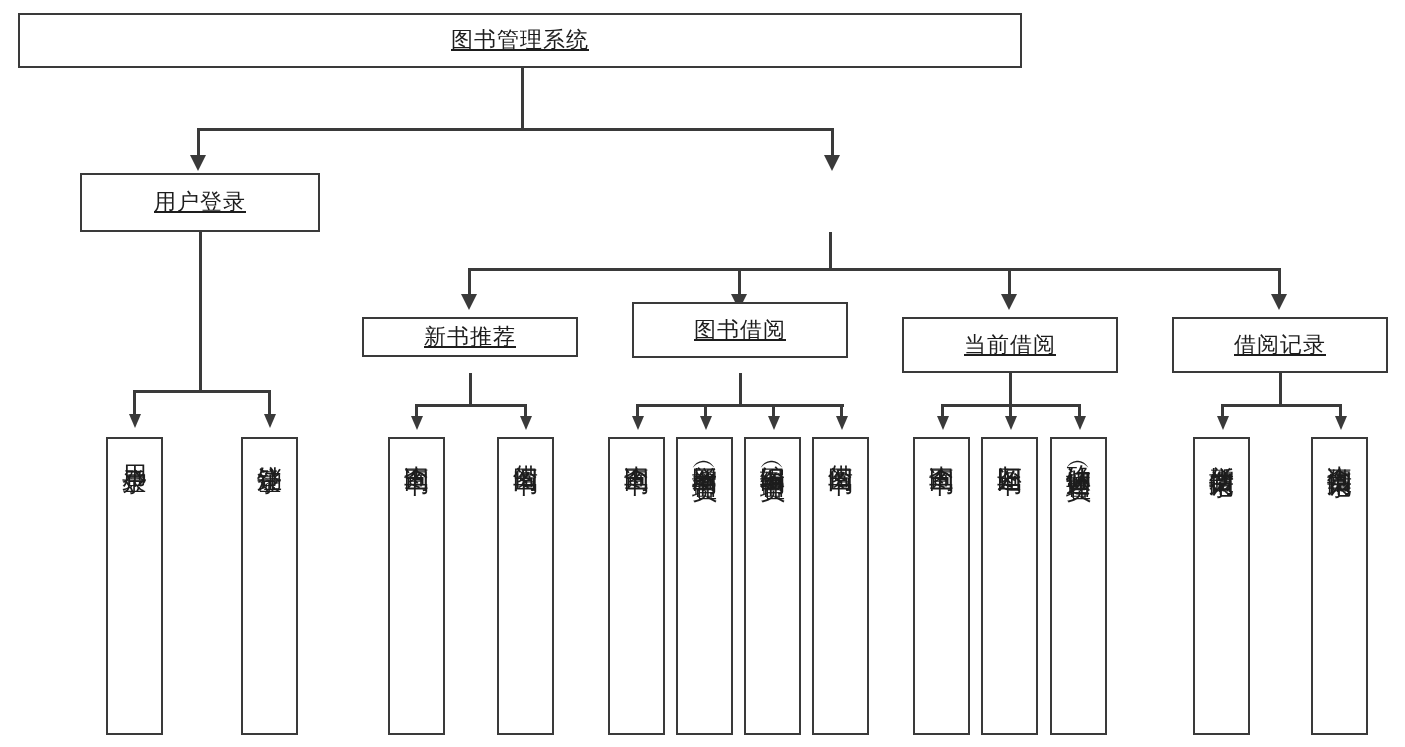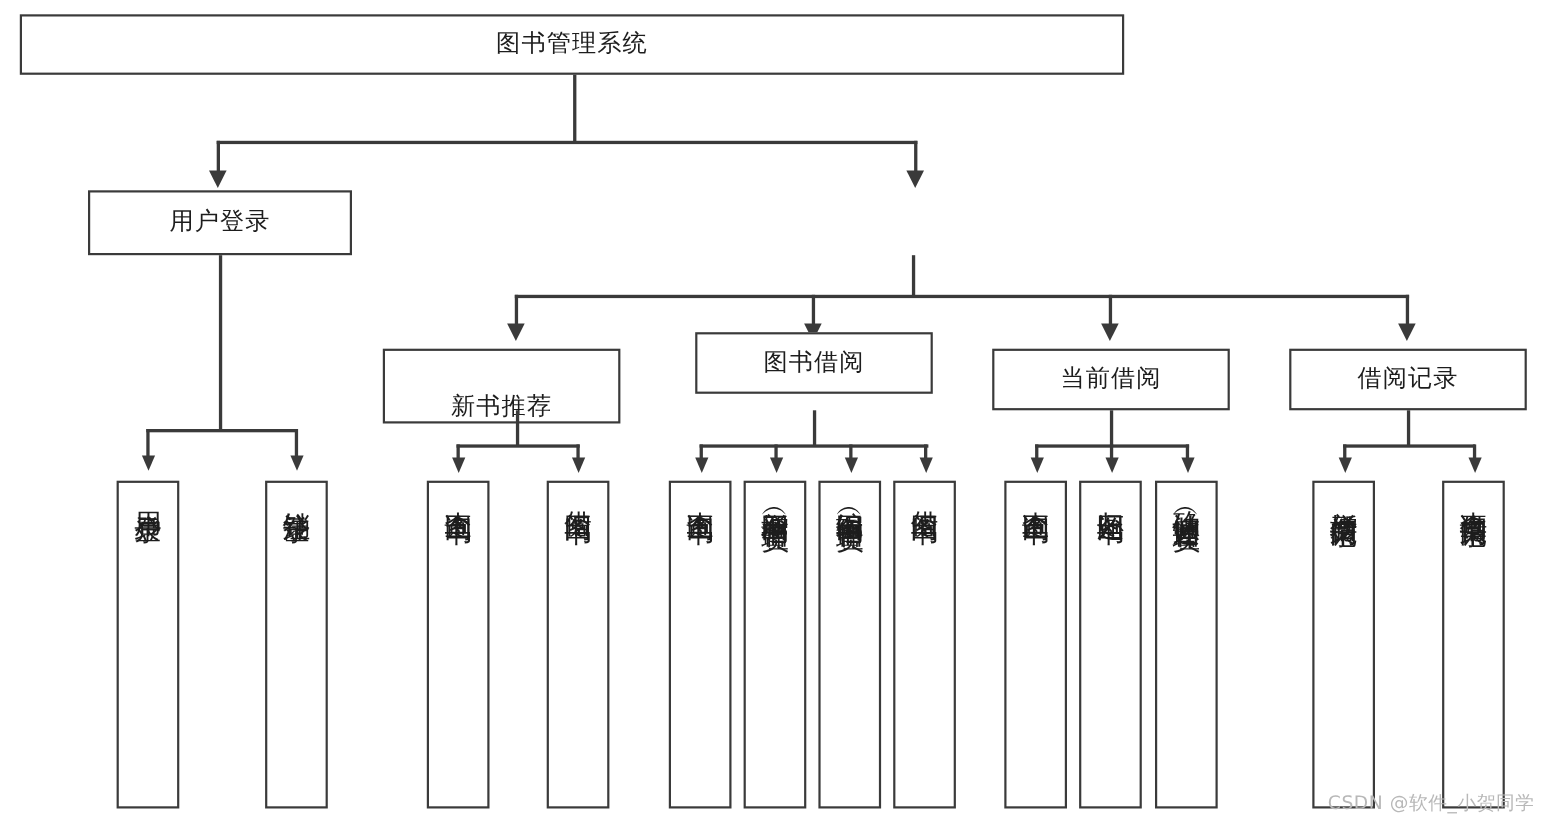--- a/index.html
+++ b/index.html
@@ -30,20 +30,21 @@
   .node-label {
     display: block;
     text-align: center;
     line-height: 1.12;
     white-space: pre-line;
   }
   .node.horizontal .node-label {
     writing-mode: horizontal-tb;
     font-size: 22px;
     letter-spacing: 1px;
+    text-decoration: underline;
   }
   .node.root .node-label {
     font-size: 22px;
   }
   .node.vertical {
     align-items: flex-start;
     justify-content: center;
     padding-top: 6px;
   }
   .node.vertical .node-label {
@@ -116,21 +117,21 @@
   <div class="edge h" style="left:468px; top:268px; width:813px; height:3px;"></div>
   <div class="edge v" style="left:468px; top:268px; width:3px; height:28px;"></div>
   <div class="arrow" style="left:461px; top:294px;"></div>
   <div class="edge v" style="left:738px; top:268px; width:3px; height:28px;"></div>
   <div class="arrow" style="left:731px; top:294px;"></div>
   <div class="edge v" style="left:1008px; top:268px; width:3px; height:28px;"></div>
   <div class="arrow" style="left:1001px; top:294px;"></div>
   <div class="edge v" style="left:1278px; top:268px; width:3px; height:28px;"></div>
   <div class="arrow" style="left:1271px; top:294px;"></div>
 
-  <div class="node horizontal" style="left:348px; top:317px; width:216px; height:68px;align-items:flex-end;">
+  <div class="node horizontal" style="left:362px; top:317px; width:216px; height:40px;">
     <span class="node-label">新书推荐</span>
   </div>
   <div class="node horizontal" style="left:632px; top:302px; width:216px; height:56px;">
     <span class="node-label">图书借阅</span>
   </div>
   <div class="node horizontal" style="left:902px; top:317px; width:216px; height:56px;">
     <span class="node-label">当前借阅</span>
   </div>
   <div class="node horizontal" style="left:1172px; top:317px; width:216px; height:56px;">
     <span class="node-label">借阅记录</span>
@@ -207,15 +208,14 @@
     <span class="node-label">确认归还（管理员）</span>
   </div>
 
   <div class="node vertical" style="left:1193px; top:437px; width:57px; height:298px;">
     <span class="node-label">新增借阅记录</span>
   </div>
   <div class="node vertical" style="left:1311px; top:437px; width:57px; height:298px;">
     <span class="node-label">查询借阅记录</span>
   </div>
 
-  <div id="watermark">CSDN @软件_小贺同学</div>
 
 </div>
 
 </body></html>

